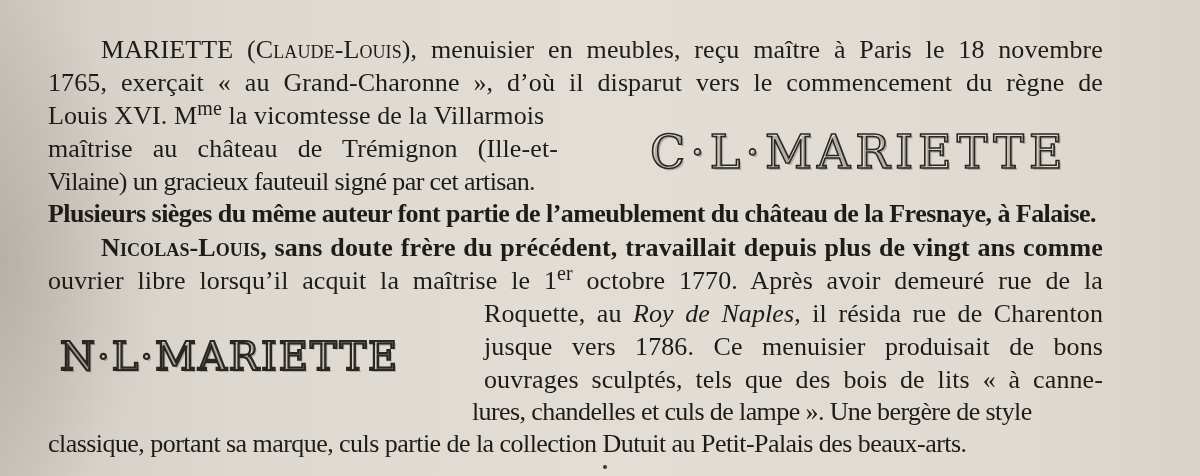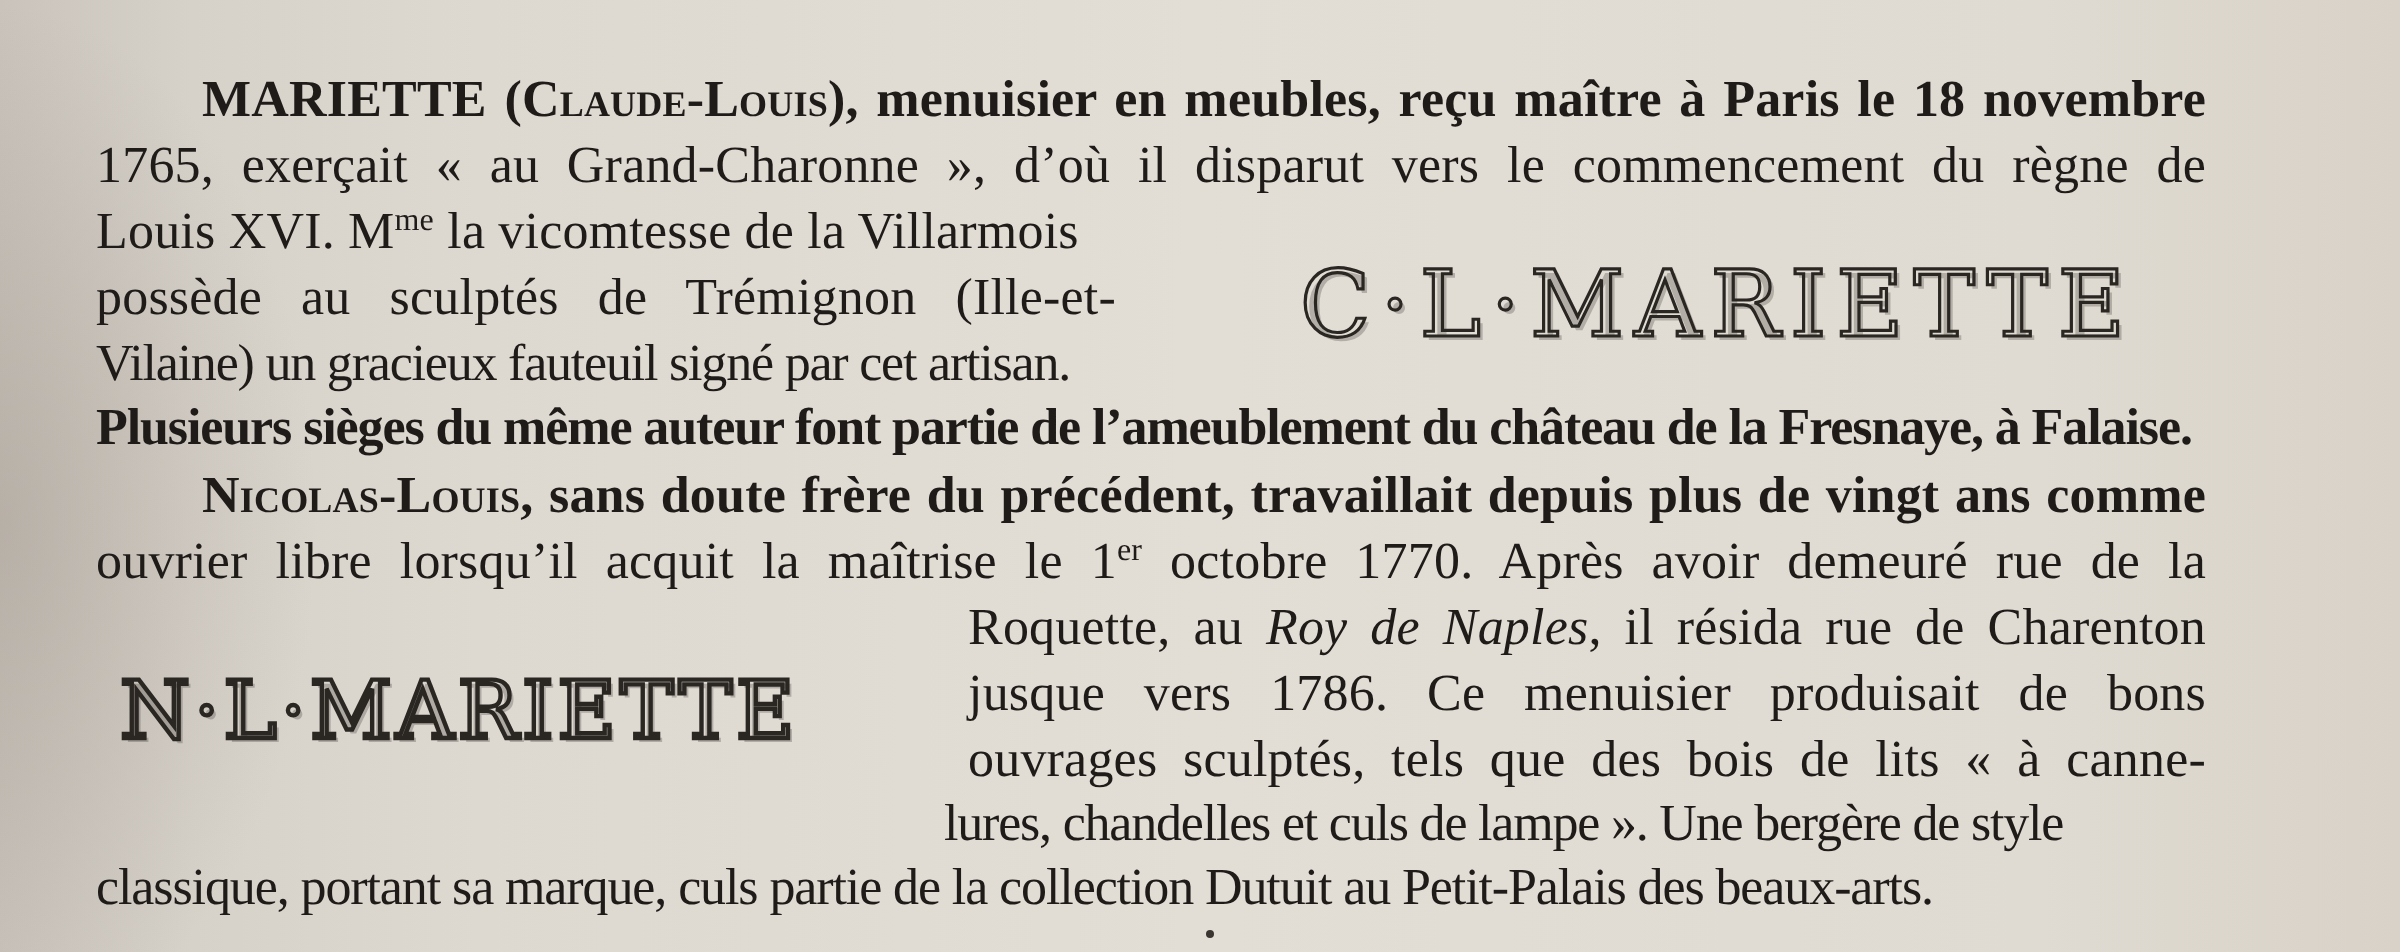--- a/index.html
+++ b/index.html
@@ -16,21 +16,21 @@
     }
     .ghost {
       position: absolute; color: rgba(90,80,70,0.10); font-size: 22px; white-space: nowrap;
       pointer-events: none;
     }
     .line {
       position: absolute; font-size: 26px; line-height: 30px; white-space: nowrap;
       letter-spacing: 0.1px;
     }
     .sc { font-variant: small-caps; }
-    sup { font-size: 16px; vertical-align: 9px; line-height: 0; }
+    sup { font-size: 20px; vertical-align: 9px; line-height: 0; }
     .just { text-align: justify; text-align-last: justify; }
     .stamp {
       position: absolute; font-family: "DejaVu Serif", "Liberation Serif", serif;
       white-space: nowrap; color: transparent;
       -webkit-text-stroke: 1.6px #2a2622;
       letter-spacing: 5px;
     }
     .stamp-shadow {
       position: absolute; font-family: "DejaVu Serif", "Liberation Serif", serif;
       white-space: nowrap; color: rgba(40,36,32,0.25); letter-spacing: 5px;
@@ -41,28 +41,28 @@
 <body>
 
 <div class="shade"></div>
 
 <div class="ghost" style="left:620px; top:2px;"></div>
 <div class="ghost" style="left:760px; top:64px;"></div>
 
 <div>
 
   <div>
-    <div class="line just" style="left:101px; top:35px; width:1002px;font-weight:bold;">
+    <div class="line just" style="left:101px; top:35px; width:1002px;">
       <span>MARIETTE</span><span> (</span><span class="sc">Claude-Louis</span><span>), menuisier en meubles, reçu maître à Paris le 18 novembre</span>
     </div>
     <div class="line just" style="left:48px; top:68px; width:1055px;">1765, exerçait « au Grand-Charonne », d’où il disparut vers le commencement du règne de</div>
     <div class="line" style="left:48px; top:101px;">
       <span>Louis XVI. M</span><sup>me</sup><span> la vicomtesse de la Villarmois</span>
     </div>
-    <div class="line just" style="left:48px; top:134px; width:510px;">possède au sculptés de Trémignon (Ille-et-</div>
+    <div class="line just" style="left:48px; top:134px; width:510px;">maîtrise au château de Trémignon (Ille-et-</div>
     <div class="line" style="left:48px; top:167px; letter-spacing:-0.6px;">Vilaine) un gracieux fauteuil signé par cet artisan.</div>
     <div class="line" style="left:48px; top:199px; letter-spacing:-0.55px;font-weight:bold;">Plusieurs sièges du même auteur font partie de l’ameublement du château de la Fresnaye, à Falaise.</div>
 
     <div class="stamp-shadow" style="left:652px; top:127px; font-size:46px;">C·L·MARIETTE</div>
     <div class="stamp" style="left:650px; top:125px; font-size:46px;">C·L·MARIETTE</div>
   </div>
 
   <div>
     <div class="line just" style="left:101px; top:233px; width:1002px;font-weight:bold;">
       <span class="sc">Nicolas-Louis</span><span>, sans doute frère du précédent, travaillait depuis plus de vingt ans comme</span>

